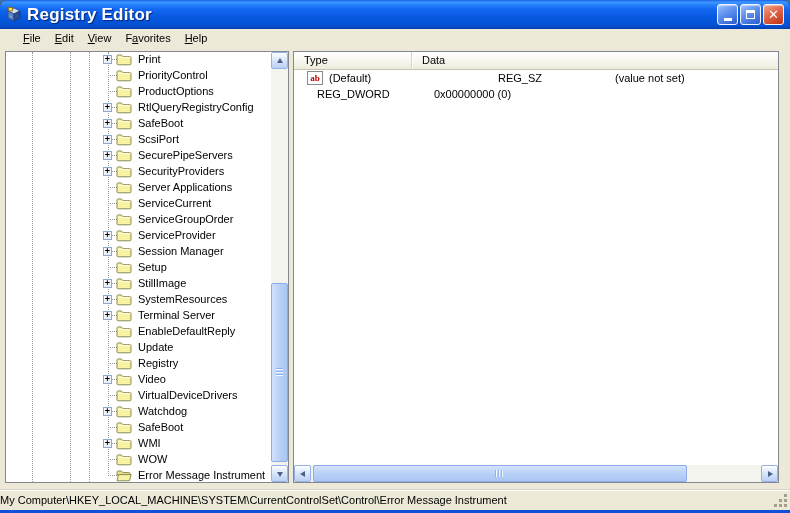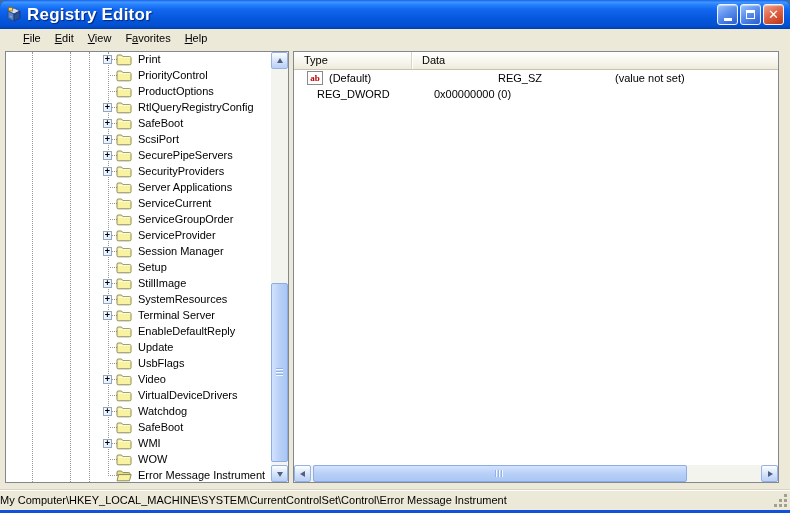--- a/index.html
+++ b/index.html
@@ -342,21 +342,21 @@
             <span class="tlabel">Update</span>
           </div>
           <div class="trow">
             <span class="stub"></span>
             <span class="ficon">
   <svg width="16" height="13" viewBox="0 0 16 13" xmlns="http://www.w3.org/2000/svg">
     <path d="M1 3.2 q0-1.2 1.1-1.2 h3.4 l1.4 1.6 h6.9 q1.2 0 1.2 1.1 v6 q0 1.1-1.2 1.1 H2.1 Q1 11.8 1 10.7 z" fill="#f9f2a1" stroke="#8b8b57" stroke-width="1"></path>
     <path d="M2 4.4 h12.4" stroke="#fffce0" stroke-width="1" fill="none"></path>
   </svg>
 </span>
-            <span class="tlabel">UsbFlags</span>
+            <span class="tlabel">Registry</span>
           </div>
           <div class="trow">
             <span class="stub"></span>
             <span class="expand">+</span>
             <span class="ficon">
   <svg width="16" height="13" viewBox="0 0 16 13" xmlns="http://www.w3.org/2000/svg">
     <path d="M1 3.2 q0-1.2 1.1-1.2 h3.4 l1.4 1.6 h6.9 q1.2 0 1.2 1.1 v6 q0 1.1-1.2 1.1 H2.1 Q1 11.8 1 10.7 z" fill="#f9f2a1" stroke="#8b8b57" stroke-width="1"></path>
     <path d="M2 4.4 h12.4" stroke="#fffce0" stroke-width="1" fill="none"></path>
   </svg>
 </span>

